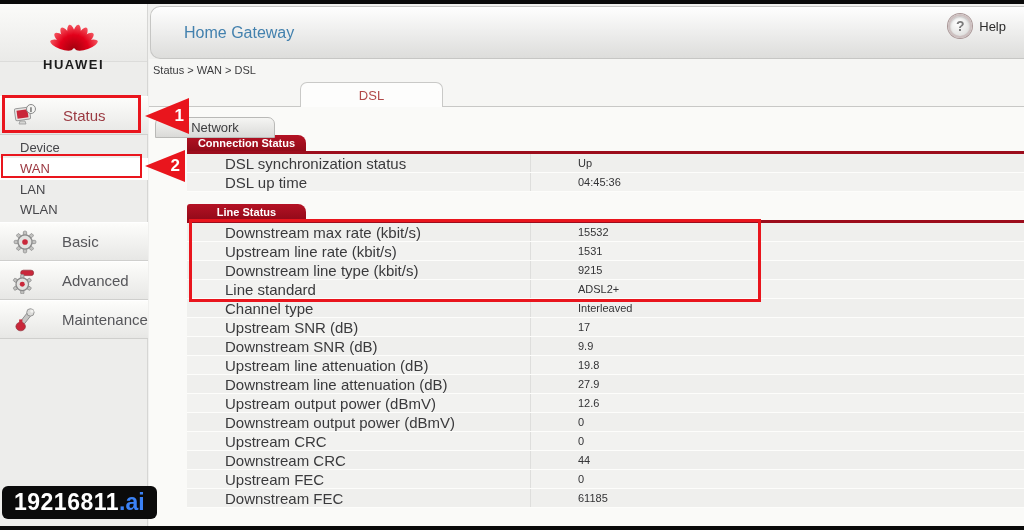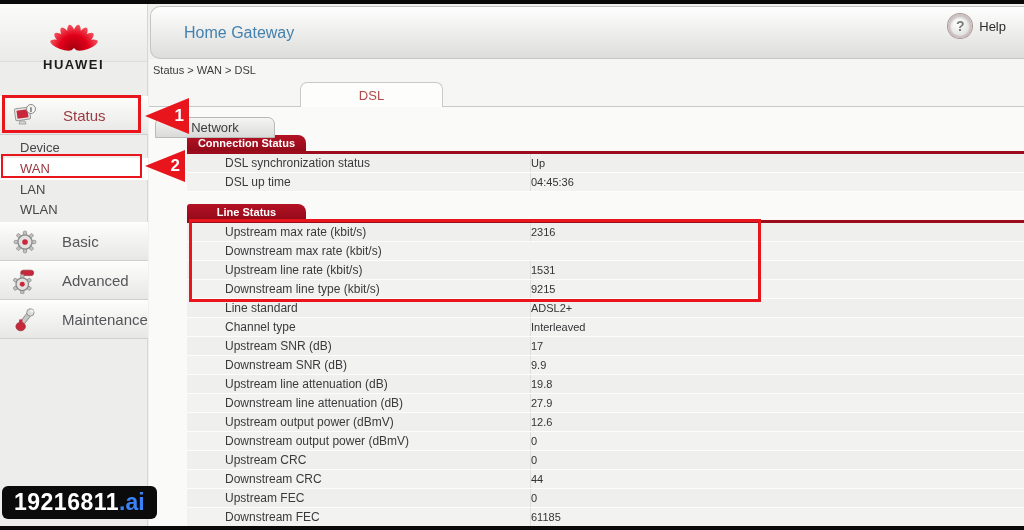--- a/index.html
+++ b/index.html
@@ -48,22 +48,22 @@
 
   
   .tsection { position:absolute; left:187px; right:0; }
   .tsection.conn { top:135px; }
   .tsection.line { top:204px; }
   .ttab { width:119px; height:16px; background:linear-gradient(#b41224,#930a19); border-radius:3px 8px 0 0;
       color:#fff; font-size:11px; font-weight:bold; display:flex; align-items:center; justify-content:center; }
   .tredline { height:3px; background:#9c0c1c; }
   .trow { height:19px; display:flex; align-items:stretch; background:#f2f2f0; border-bottom:1px solid #fdfdfb; }
   .trow:nth-child(odd) { background:#efefed; }
-  .tlabel { width:343px; padding-left:38px; font-size:12px; color:#3a3a3c; display:flex; align-items:center; }
-  .tvalue { flex:1; border-left:1px solid #dededc; font-size:11px; color:#333335; display:flex; align-items:center; }
+  .tlabel { width:343px; padding-left:38px; font-size:15px; color:#3a3a3c; display:flex; align-items:center; }
+  .tvalue { flex:1; border-left:1px solid #dededc; padding-left:47px; font-size:11px; color:#333335; display:flex; align-items:center; }
 
   
   .ann-box { position:absolute; border:3px solid #e9151d; z-index:20; pointer-events:none; }
   .ann-box.thin { border-width:2px; }
   .ann-arrow { position:absolute; z-index:21; pointer-events:none; }
   .ann-arrow .tri { position:absolute; left:0; top:0; width:0; height:0;
       border-top:18px solid transparent; border-bottom:18px solid transparent; border-right:44px solid #e9151d; }
   .ann-arrow.small .tri { border-top-width:16px; border-bottom-width:16px; border-right-width:40px; }
   .ann-arrow .num { position:absolute; right:7px; top:50%; transform:translateY(-50%); color:#fff; font-weight:bold; font-size:17px; }
 
@@ -194,25 +194,22 @@
     <div class="trow">
       <div class="tlabel">DSL up time</div>
       <div class="tvalue">04:45:36</div>
     </div>
   </div>
 
   <div class="tsection line">
     <div class="ttab">Line Status</div>
     <div class="tredline"></div>
     <div class="trow">
-      <div class="tlabel">Upstream max rate (kbit/s)</div>
-      <div class="tvalue">2316</div>
-    </div>
-    <div class="trow">
       <div class="tlabel">Downstream max rate (kbit/s)</div>
+      <div class="tvalue">15532</div>
     </div>
     <div class="trow">
       <div class="tlabel">Upstream line rate (kbit/s)</div>
       <div class="tvalue">1531</div>
     </div>
     <div class="trow">
       <div class="tlabel">Downstream line type (kbit/s)</div>
       <div class="tvalue">9215</div>
     </div>
     <div class="trow">

